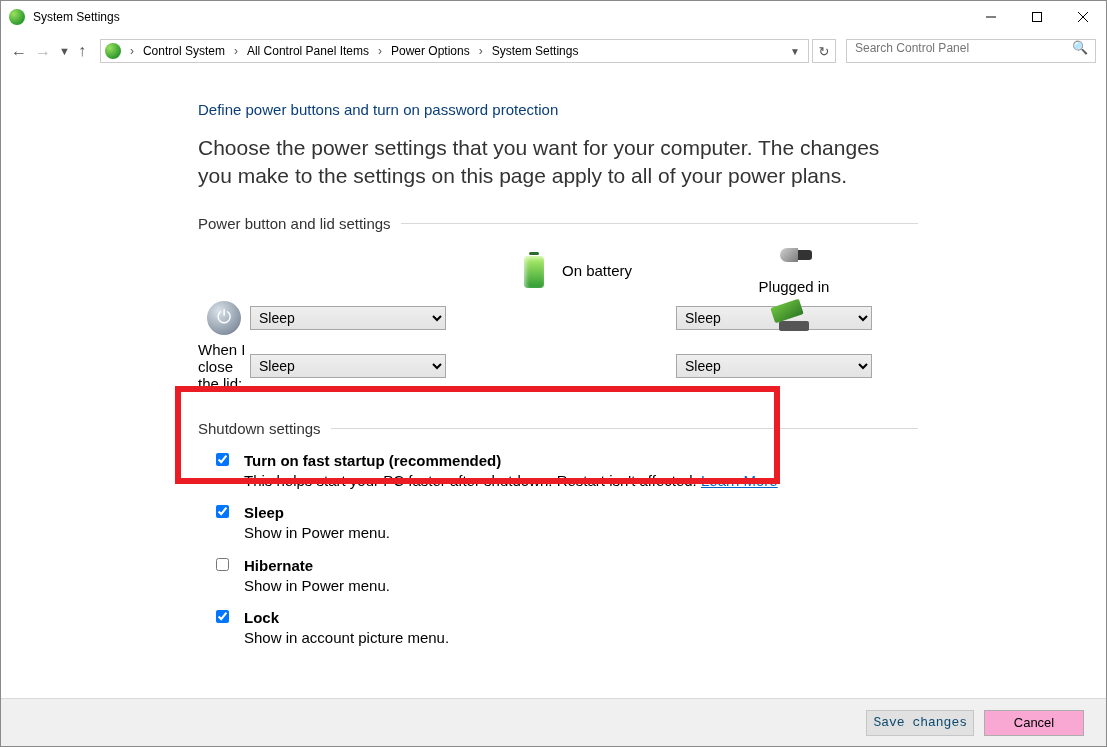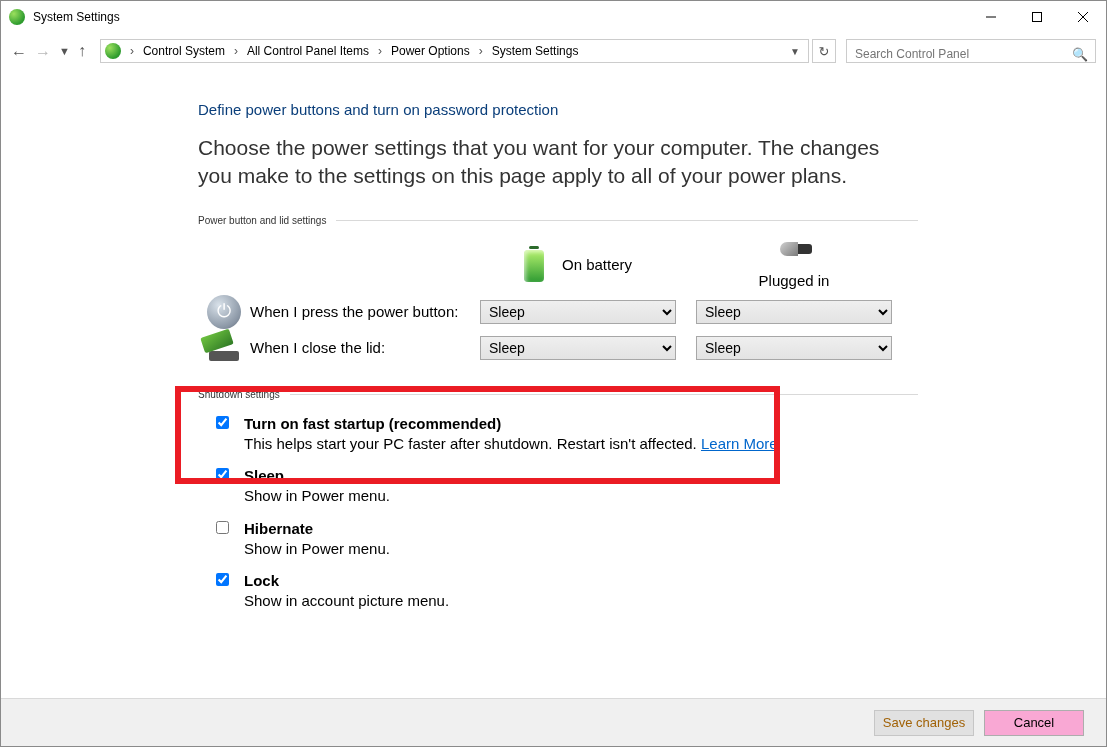--- a/index.html
+++ b/index.html
@@ -57,21 +57,21 @@
     margin:0 6px 0 2px;flex:0 0 auto;
   }
   .breadcrumb .bc-seg{padding:0 6px;white-space:nowrap;}
   .breadcrumb .bc-sep{color:#555;padding:0 3px;}
   .breadcrumb .bc-end{margin-left:auto;display:flex;align-items:center;gap:12px;padding:0 6px;color:#555;}
   .refresh-btn{
     width:24px;height:24px;border:1px solid #ccc;display:flex;align-items:center;justify-content:center;
     margin-left:-1px;color:#555;font-size:13px;
   }
   .search-box{
-    width:250px;height:24px;border:1px solid #ccc;margin-left:6px;display:flex;align-items:flex-end;
+    width:250px;height:24px;border:1px solid #ccc;margin-left:6px;display:flex;align-items:flex-start;
     padding:0 6px;color:#666;
   }
   .search-box input{
     border:none;outline:none;flex:1;font:inherit;color:#666;background:transparent;
   }
   .search-box .mag{color:#888;font-size:13px;}
 
   
   .content{
     position:absolute; left:0; right:0; top:70px; bottom:48px;
@@ -83,21 +83,21 @@
   }
   h1.page-title{
     font-size:15px; font-weight:400; color:#0a3e7a;
     margin:30px 0 12px 0;
   }
   .page-desc{
     font-size:21px; color:#333; margin:16px 0 24px 0; line-height:1.35;
   }
 
   .section-heading{
-    display:flex;align-items:center;font-size:10px;color:#333;margin:0 0 14px 0;
+    display:flex;align-items:center;font-size:15px;color:#333;margin:0 0 14px 0;
   }
   .section-heading span{padding-right:10px;}
   .section-heading::after{
     content:"";flex:1;height:1px;background:#d9d9d9;
   }
 
   
   .grid{
     display:grid;
     grid-template-columns: 52px 230px 196px 20px 196px;
@@ -154,21 +154,21 @@
   .bottom-bar{
     position:absolute;left:0;right:0;bottom:0;height:48px;
     border-top:1px solid #d9d9d9;background:#f0f0f0;
     display:flex;align-items:center;justify-content:flex-end;
     padding-right:22px;gap:10px;
   }
   .btn{
     min-width:100px;height:26px;font:inherit;font-size:13px;
     background:#f9a8d4;border:1px solid #adadad;
   }
-  .btn:disabled{color:#a16207;background:#e1e1e1;border-color:#c6c6c6;}
+  .btn:disabled{color:#0c4a6e;background:#e1e1e1;border-color:#c6c6c6;font-family:Liberation Mono, monospace;}
 </style>
 </head>
 <body>
 
 <div class="titlebar">
   <span class="app-icon"></span>
   <span>System Settings</span>
   <div class="winbtns">
     <div class="winbtn">
       <svg width="10" height="10">
@@ -240,21 +240,20 @@
       </div>
       <span></span>
       <div style="display:flex;align-items:center;gap:14px;justify-content:center;flex-direction:column;">
         <span class="plug-ico hdr-icon"></span>
         <span class="colcap">Plugged in</span>
       </div>
 
       <span class="pwr-ico">
           <span>⏻</span>
         </span>
-      <span class="rowlabel">When I press the power button:</span>
       <select class="dd"><option>Sleep</option></select>
       <span></span>
       <select class="dd"><option>Sleep</option></select>
 
       <span class="lid-ico"></span>
       <span class="rowlabel">When I close the lid:</span>
       <select class="dd"><option>Sleep</option></select>
       <span></span>
       <select class="dd"><option>Sleep</option></select>
     </div>

